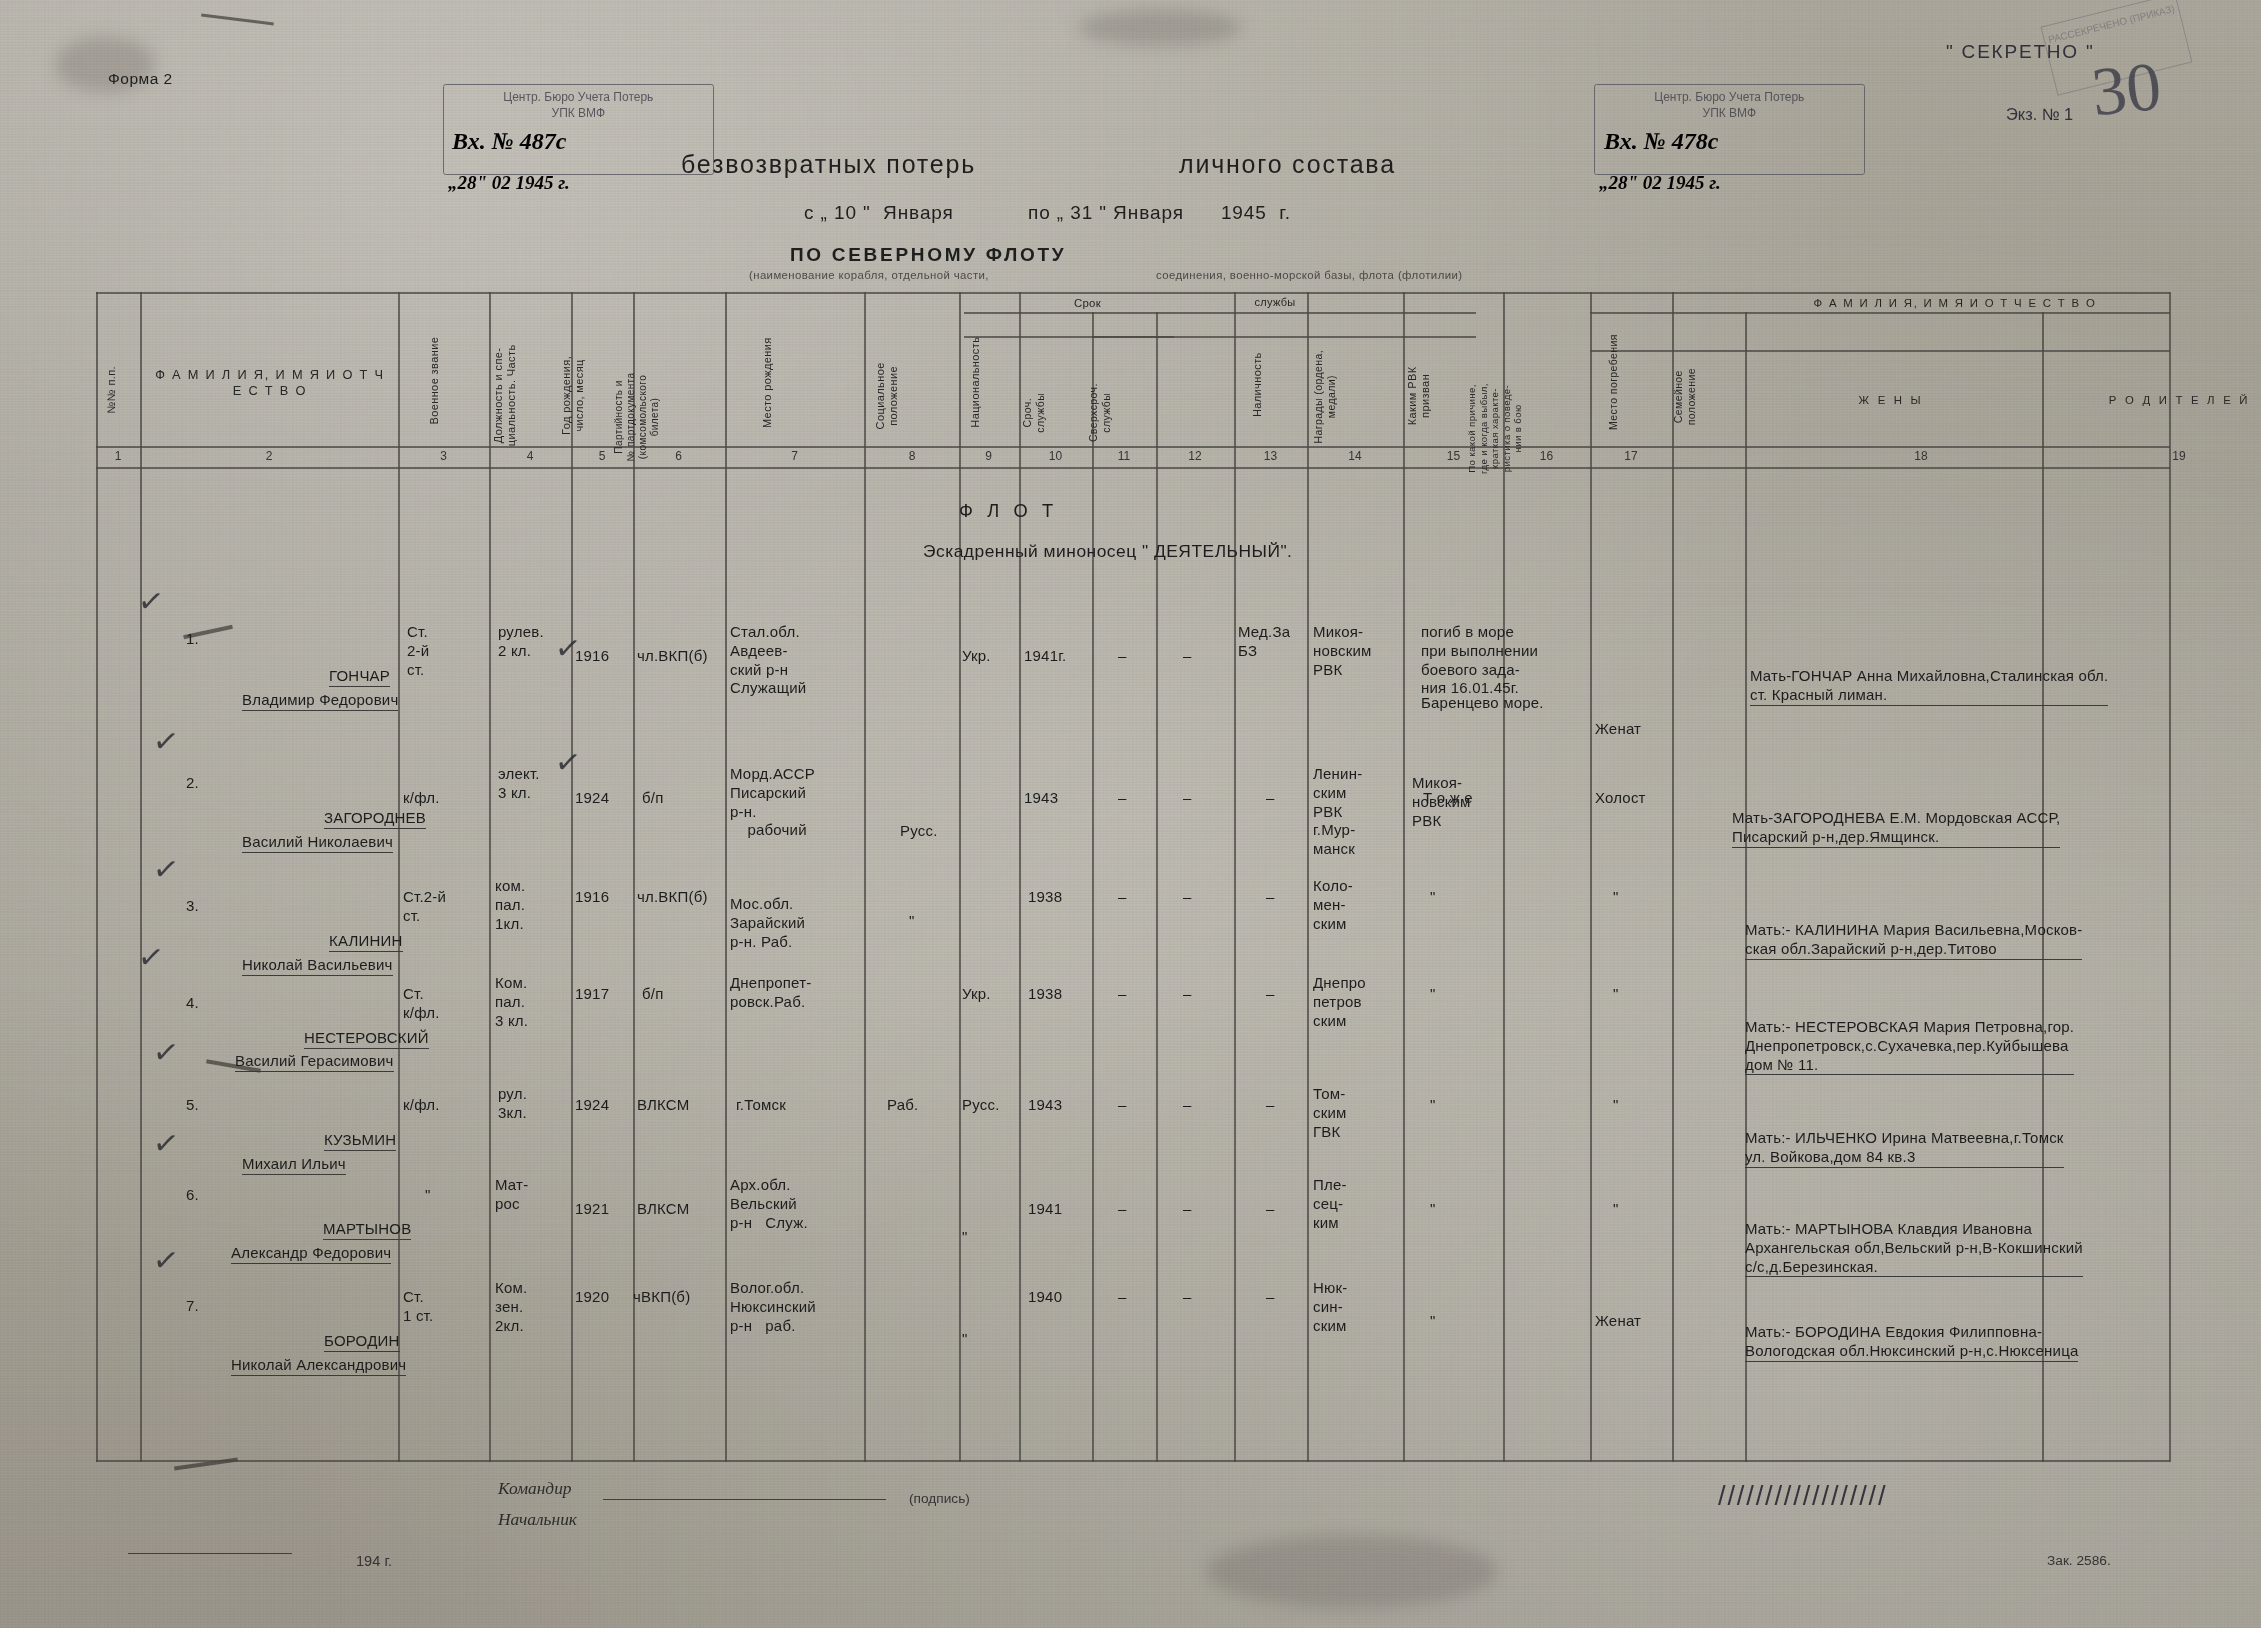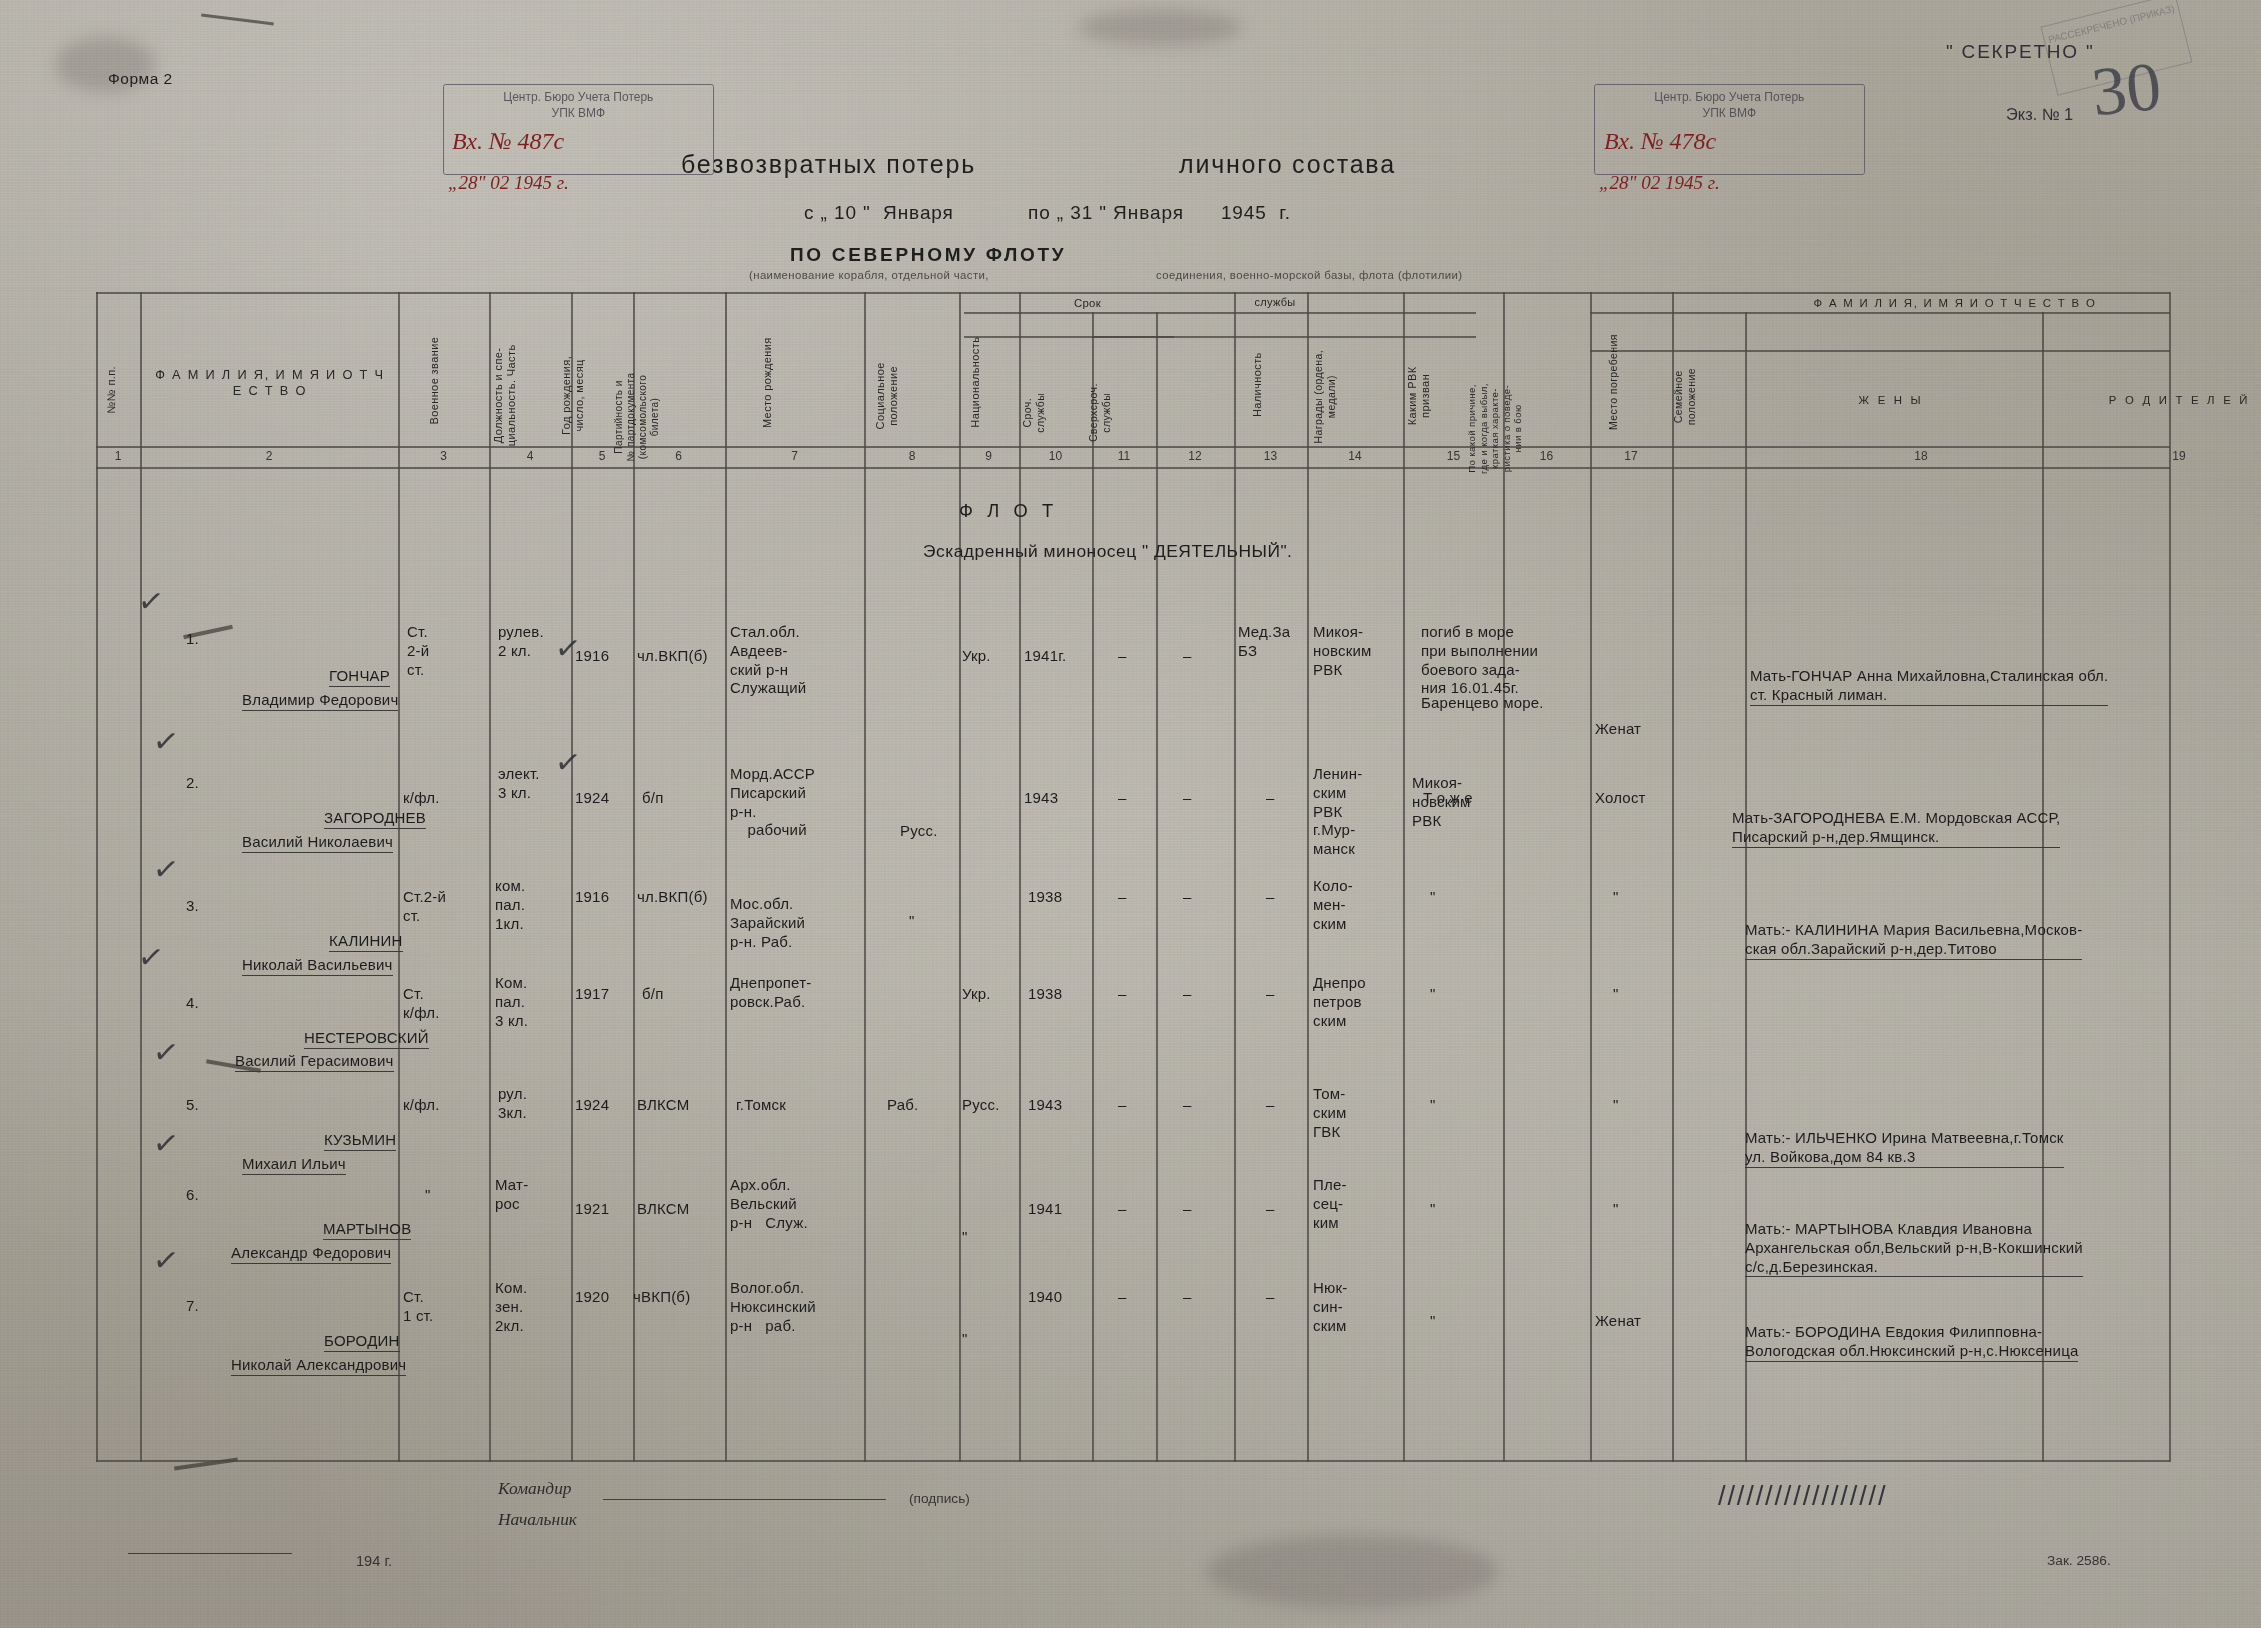--- a/index.html
+++ b/index.html
@@ -45,22 +45,22 @@
   #caption2{left:1156px;top:270px;font-size:11.4px;letter-spacing:0.4px;}
 
   .stampbox{
     position:absolute;border:1.8px solid #5b5b63;border-radius:2.7px;
     color:#44444e;font-size:12px;text-align:center;line-height:1.35;
     padding:3.7px 7.3px 14.6px;opacity:.85;
   }
   #stamp-left{left:443px;top:84px;width:254px;height:71px;}
   #stamp-right{left:1594px;top:84px;width:254px;height:71px;}
   .stamp-hand{
-    position:absolute;color:#7f1d1d;font-family:"Liberation Serif",serif;
-    font-style:italic;font-size:24px;
+    position:absolute;color:#000000;font-family:"Liberation Serif",serif;
+    font-style:italic;font-size:24px;font-weight:bold;
   }
   .secret{
     position:absolute;left:1946px;top:41px;font-size:19px;letter-spacing:1.8px;color:#2f2f3a;
   }
   .exz{position:absolute;left:2006px;top:105px;font-size:16.4px;color:#2f2f3a;}
   .bignum{
     position:absolute;left:2092px;top:50px;font-size:69px;color:#3a3a46;
     font-family:"Liberation Serif",serif;transform:rotate(-6deg);opacity:.8;
   }
   .roundstamp{
@@ -363,20 +363,23 @@
     <div class="cell" style="left:932px;top:693px;">1938</div>
     <div class="cell" style="left:1022px;top:693px;">–</div>
     <div class="cell" style="left:1087px;top:693px;">–</div>
     <div class="cell" style="left:1170px;top:693px;">–</div>
     <div class="cell" style="left:1217px;top:682px;">Днепро
 петров
 ским</div>
     <div class="cell" style="left:1334px;top:693px;">"</div>
     <div class="cell" style="left:1412px;top:693px;"></div>
     <div class="cell" style="left:1517px;top:693px;">"</div>
+    <div class="cell uline" style="left:1649px;top:682px;">Мать:- НЕСТЕРОВСКАЯ Мария Петровна,гор.
+Днепропетровск,с.Сухачевка,пер.Куйбышева
+дом № 11.</div>
 
     <div class="cell" style="left:90px;top:804px;">5.</div>
     <div class="cell uline" style="left:228px;top:795px;">КУЗЬМИН</div>
     <div class="cell uline" style="left:146px;top:819px;text-align:center;">Михаил Ильич</div>
     <div class="cell" style="left:307px;top:804px;">к/фл.</div>
     <div class="cell" style="left:402px;top:793px;">рул.
 3кл.</div>
     <div class="cell" style="left:479px;top:804px;">1924</div>
     <div class="cell" style="left:541px;top:804px;">ВЛКСМ</div>
     <div class="cell" style="left:640px;top:804px;">г.Томск</div>

